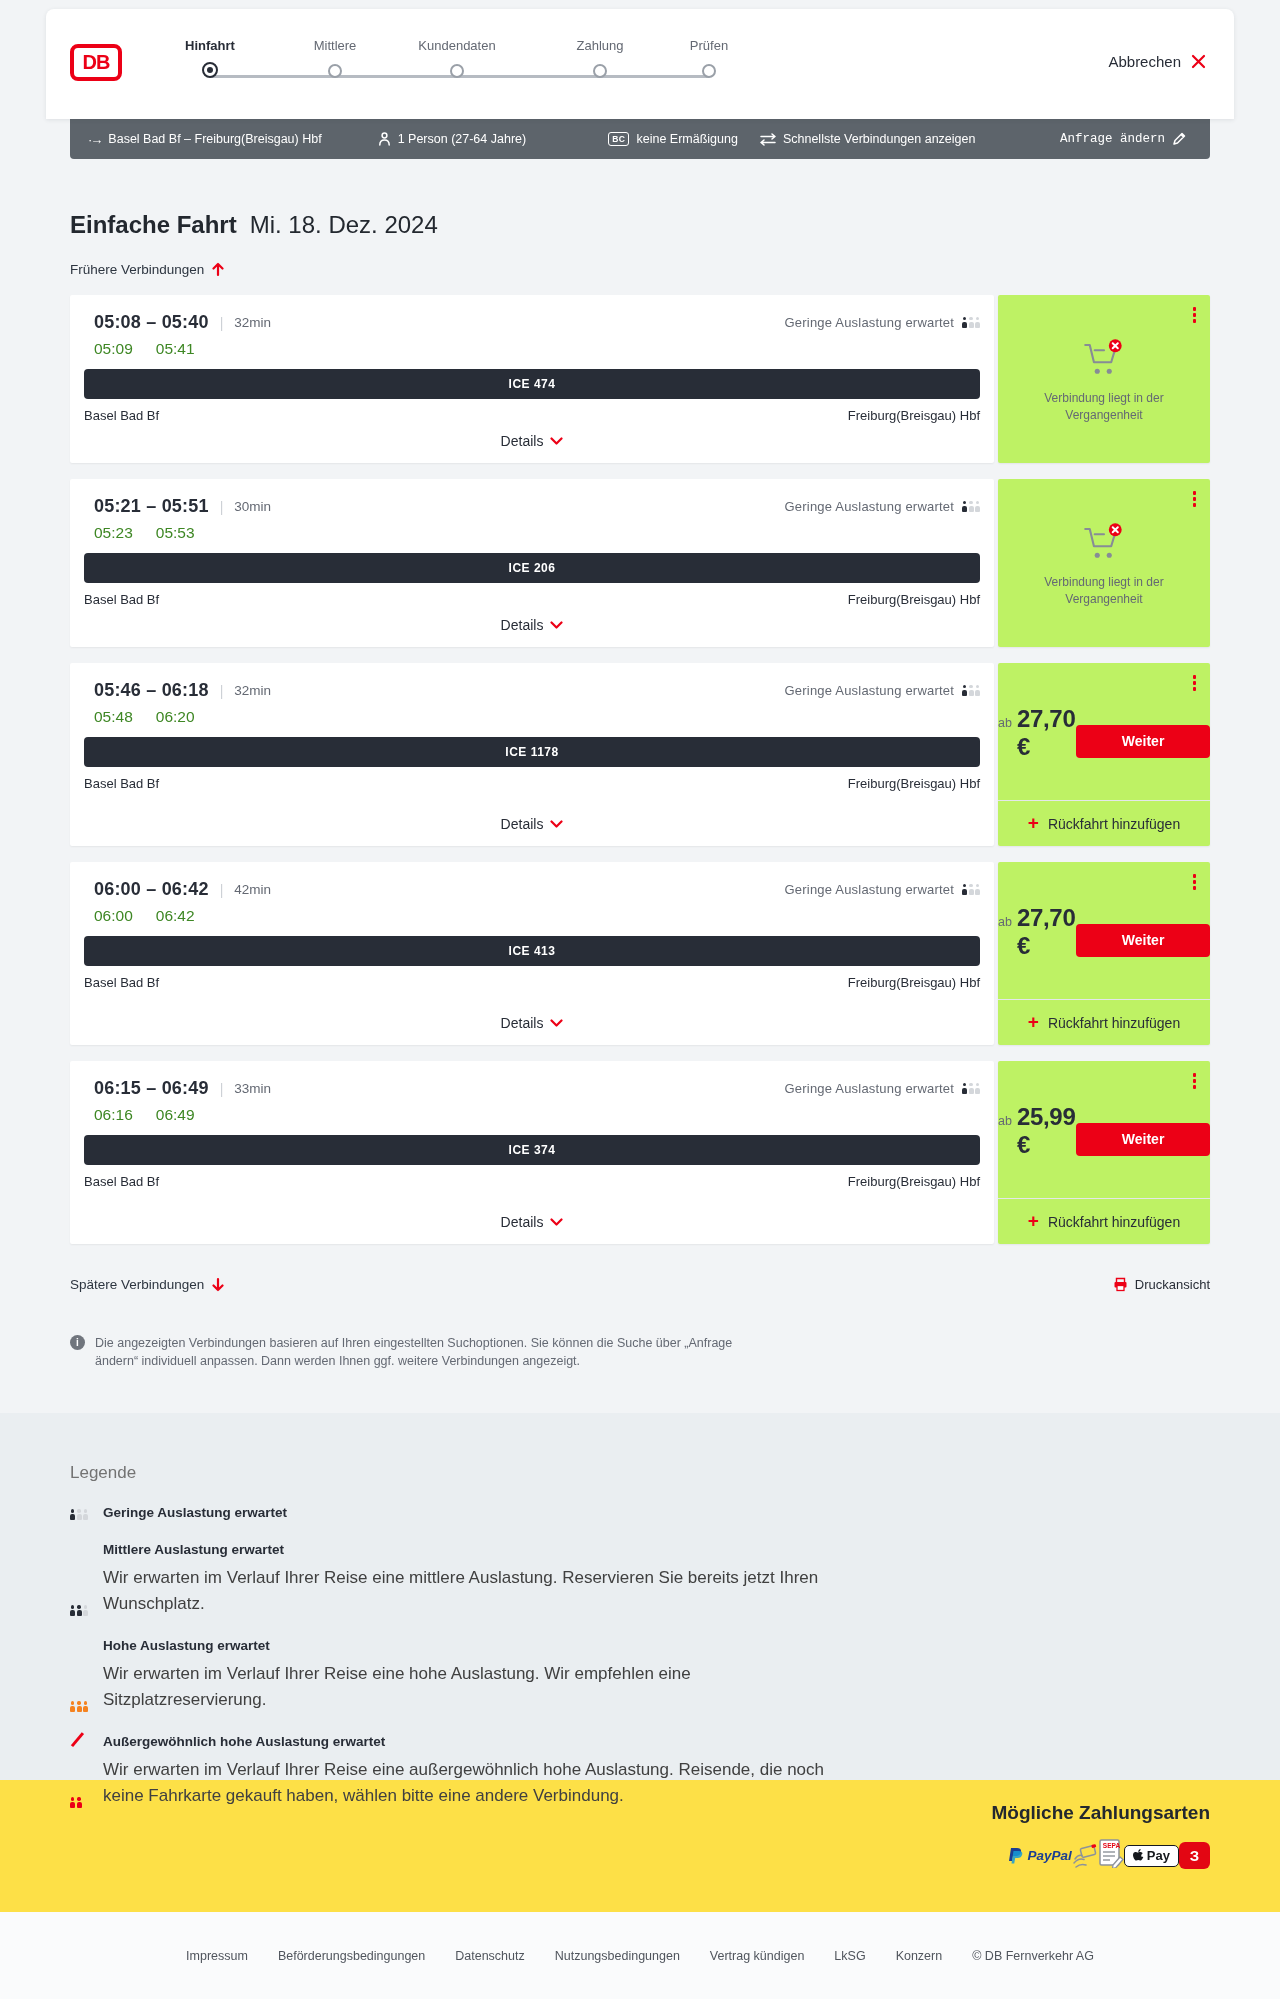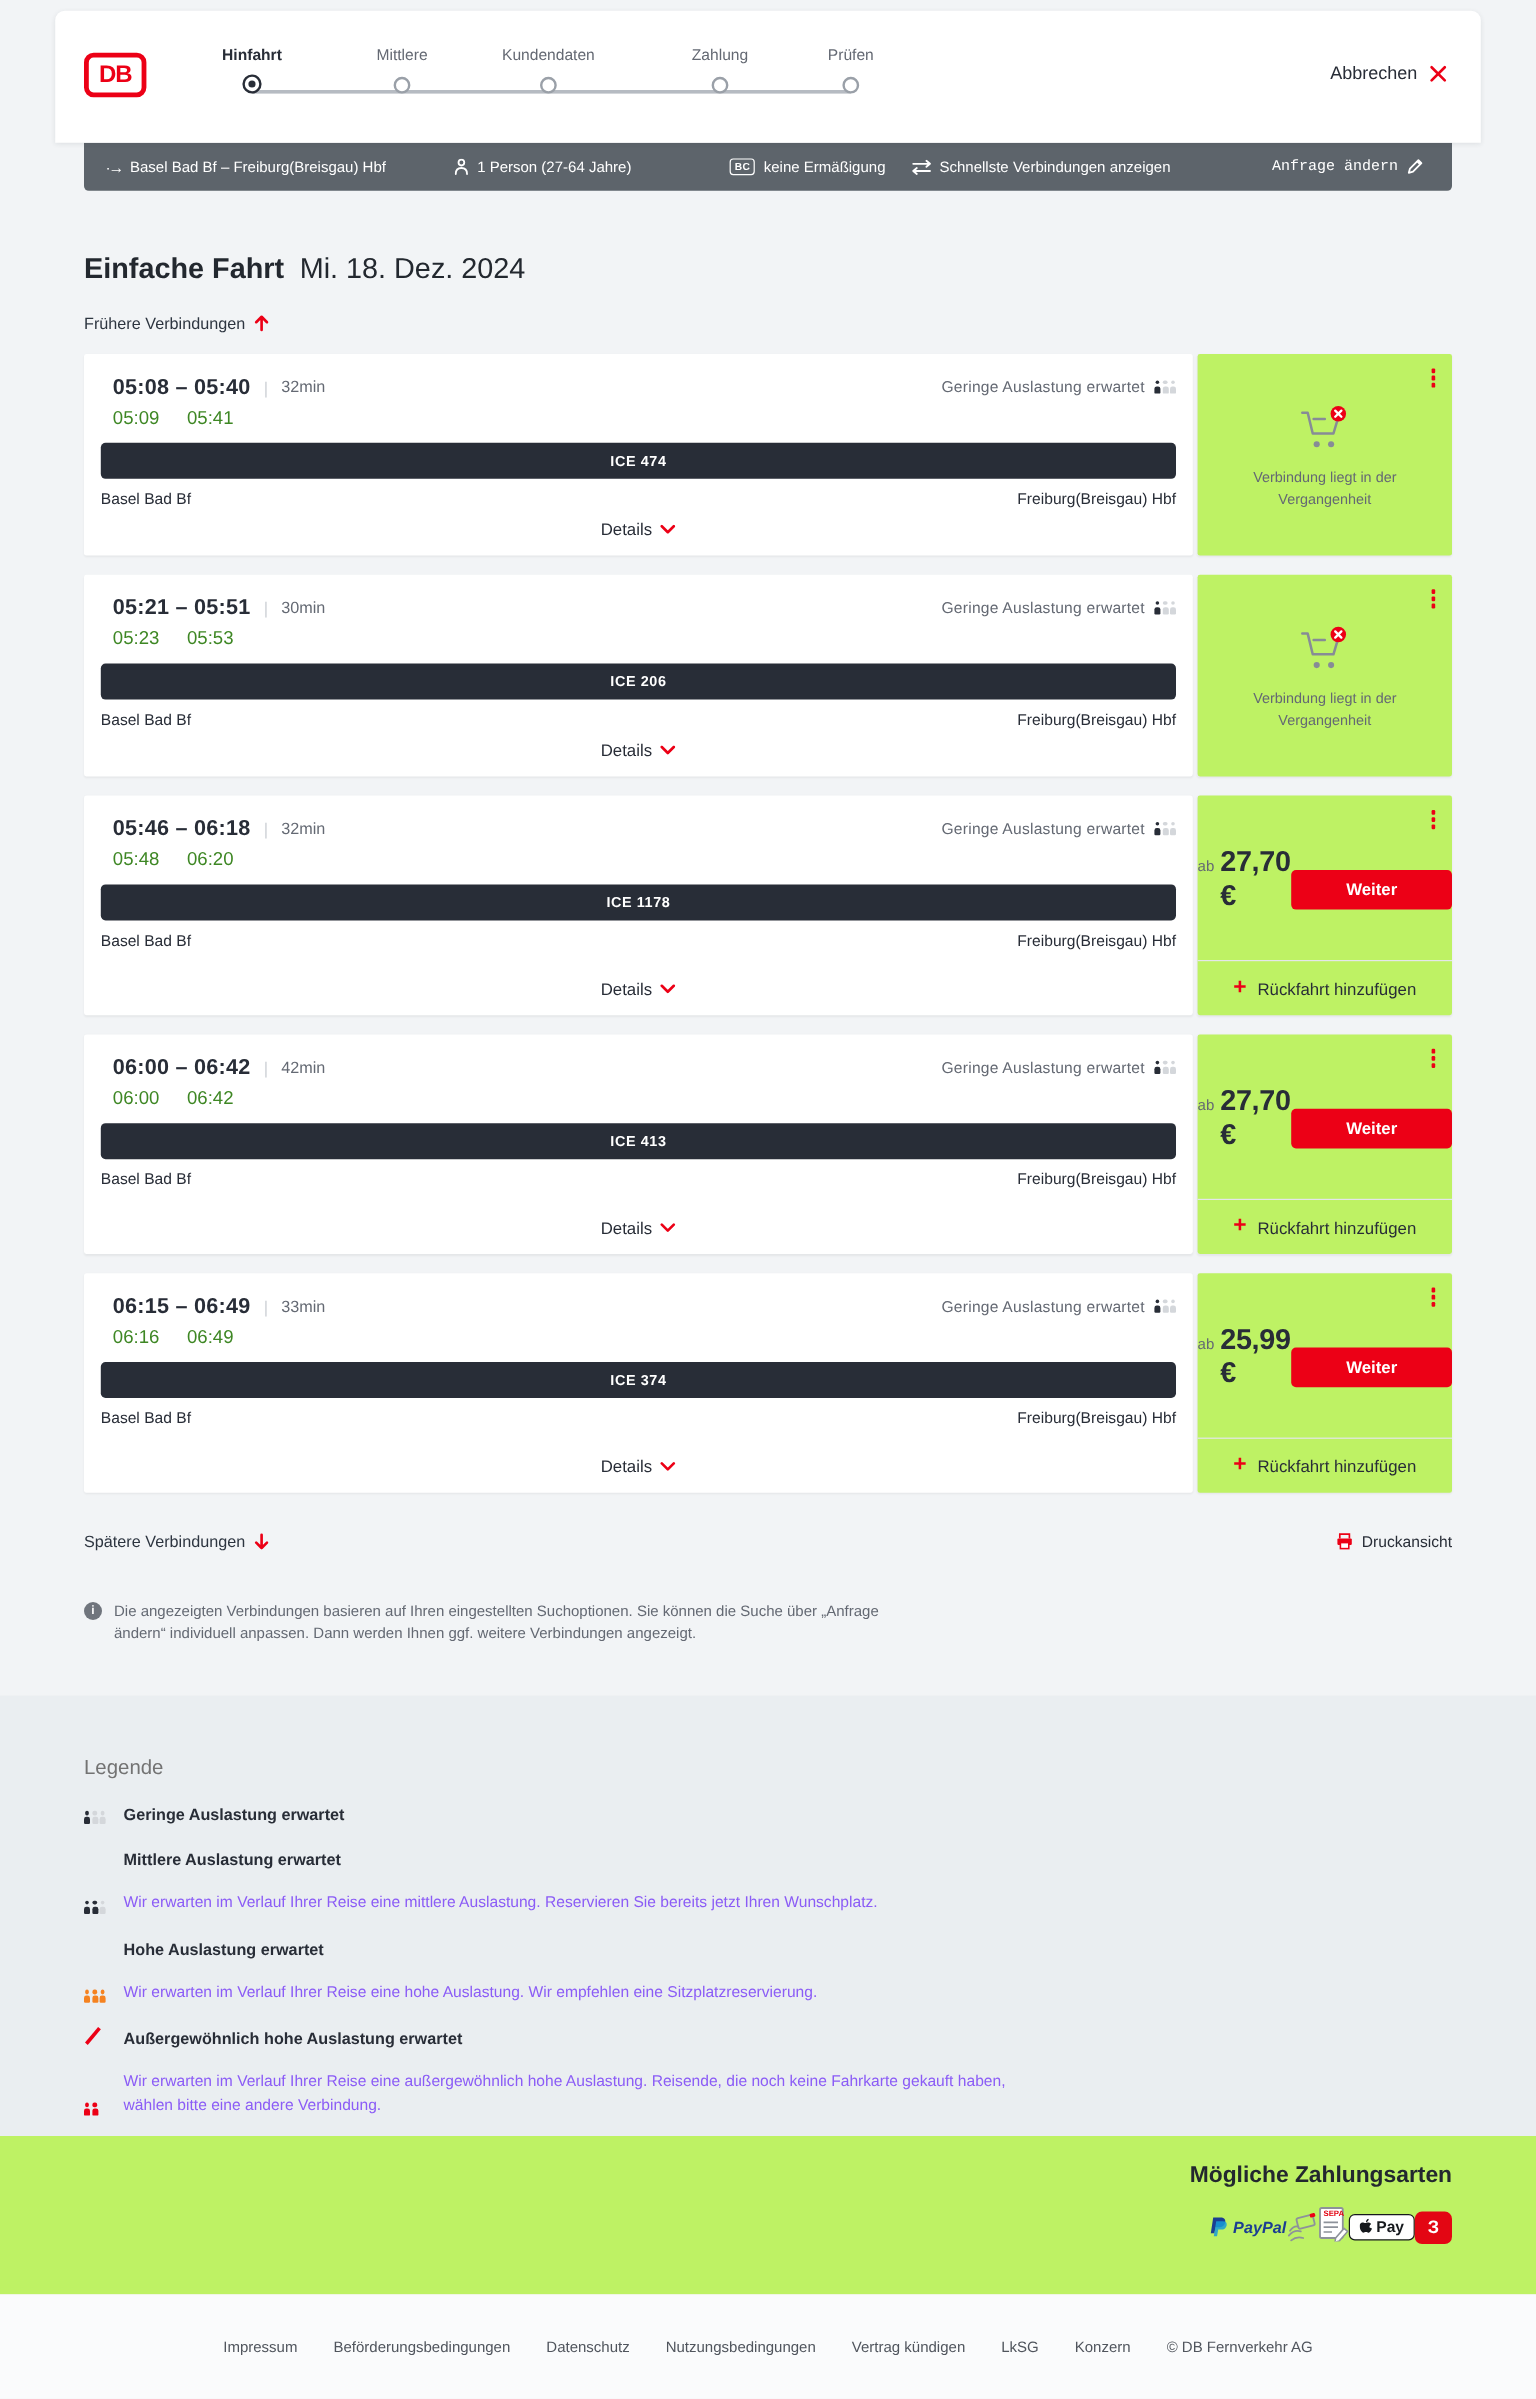--- a/index.html
+++ b/index.html
@@ -132,23 +132,23 @@
     color:#fff; font-size:10px; font-weight:700; display:flex; align-items:center; justify-content:center; margin-top:1px;
   }
   .info-txt { font-size:12.5px; color:#646973; line-height:1.45; }
   
   .legend-sec { height:367px; background:#eaeef1; padding:50px 70px 0; }
   .legend-title { font-size:17px; font-weight:400; color:#737373; }
   .litem { display:flex; gap:11px; margin-top:22px; }
   .litem:first-of-type { margin-top:28px; }
   .licon { width:22px; padding-top:2px; flex:0 0 auto; }
   .llabel { font-size:13.5px; font-weight:700; color:#282d37; }
-  .ldesc { margin-top:18px; font-size:13px; color:#8b5cf6; line-height:1.5; max-width:740px; }
-  
-  .pay-sec { height:132px; background:#bef264; padding:22px 70px 0; text-align:right; }
+  .ldesc { margin-top:8px; font-size:17px; color:#404040; line-height:1.5; max-width:740px; }
+  
+  .pay-sec { height:132px; background:#fde047; padding:22px 70px 0; text-align:right; }
   .pay-title { font-size:19px; font-weight:700; color:#23282f; }
   .pay-icons { margin-top:15px; display:flex; justify-content:flex-end; align-items:center; }
   .paypal { display:flex; align-items:center; gap:4px; font-style:italic; font-weight:700; font-size:13.5px; color:#1b3e92; }
   .applepay {
     background:#fff; border:1.5px solid #16191d; border-radius:5px; padding:2px 8px 3px;
     display:flex; align-items:center; gap:3px; font-weight:700; font-size:13px; color:#16191d; font-style:normal;
   }
   .redbadge {
     width:31px; height:27px; background:#e30613; border-radius:6px;
     display:flex; align-items:center; justify-content:center;

